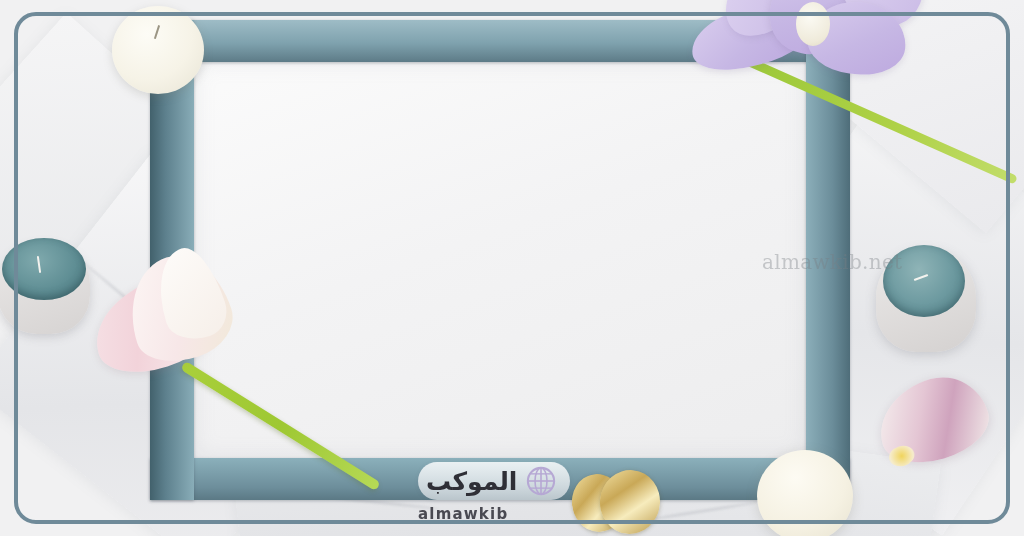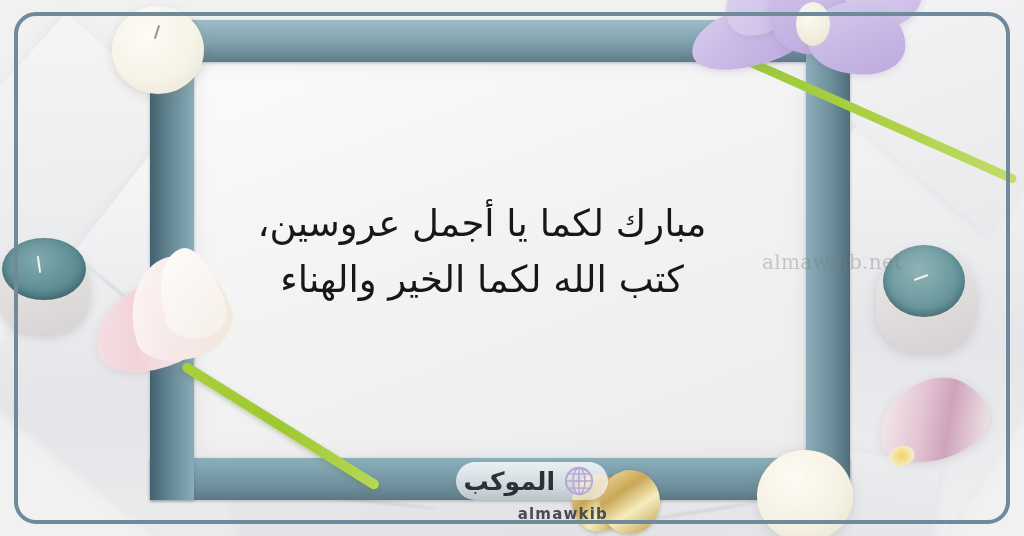--- a/index.html
+++ b/index.html
@@ -292,21 +292,21 @@
     letter-spacing: .3px;
     z-index: 7;
     user-select: none;
   }
 
   
   .logo {
     position: absolute;
     left: 418px; top: 462px;
     z-index: 9;
-    text-align: right;
+    text-align: left;
     width: 190px;
   }
   .logo-pill {
     display: inline-flex;
     align-items: center;
     gap: 9px;
     padding: 4px 14px 4px 8px;
     border-radius: 22px;
     background: linear-gradient(180deg,rgba(255,255,255,.82) 0%, rgba(244,244,247,.62) 100%);
     box-shadow: 0 1px 4px rgba(90,100,115,.12);
@@ -393,24 +393,20 @@
 
   <div class="obj petal-purple">
     <div class="tip"></div>
   </div>
 
   <div class="obj rings">
     <div class="ring r1"></div>
     <div class="ring r2"></div>
   </div>
 
-  <div class="greeting">
-    <div class="line">مبارك لكما يا أجمل عروسين،</div>
-    <div class="line">كتب الله لكما الخير والهناء</div>
-  </div>
 
   <div class="watermark">almawkib.net</div>
 
   <div class="outer-border"></div>
 
   <div class="logo">
     <div class="logo-pill">
       <span>
         <svg class="globe-icon" viewBox="0 0 32 32" aria-hidden="true">
           <circle cx="16" cy="16" r="14" fill="none" stroke="#b6a8d4" stroke-width="2.2"></circle>

